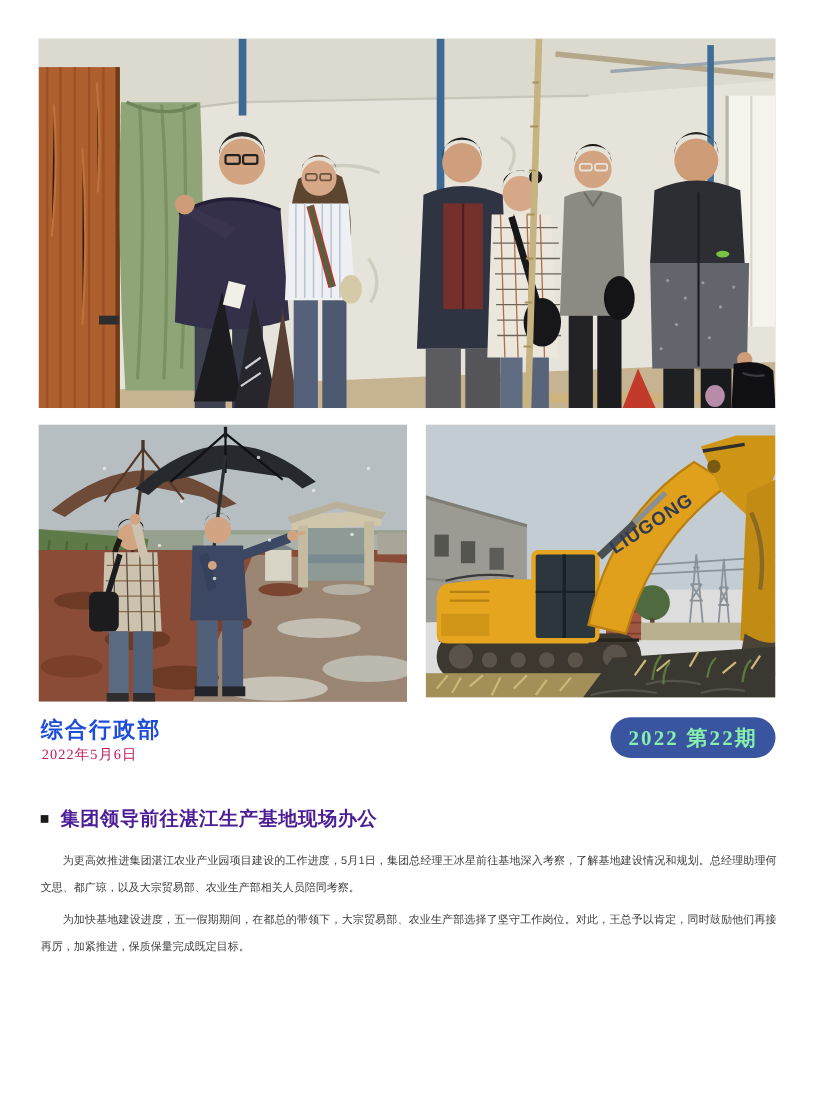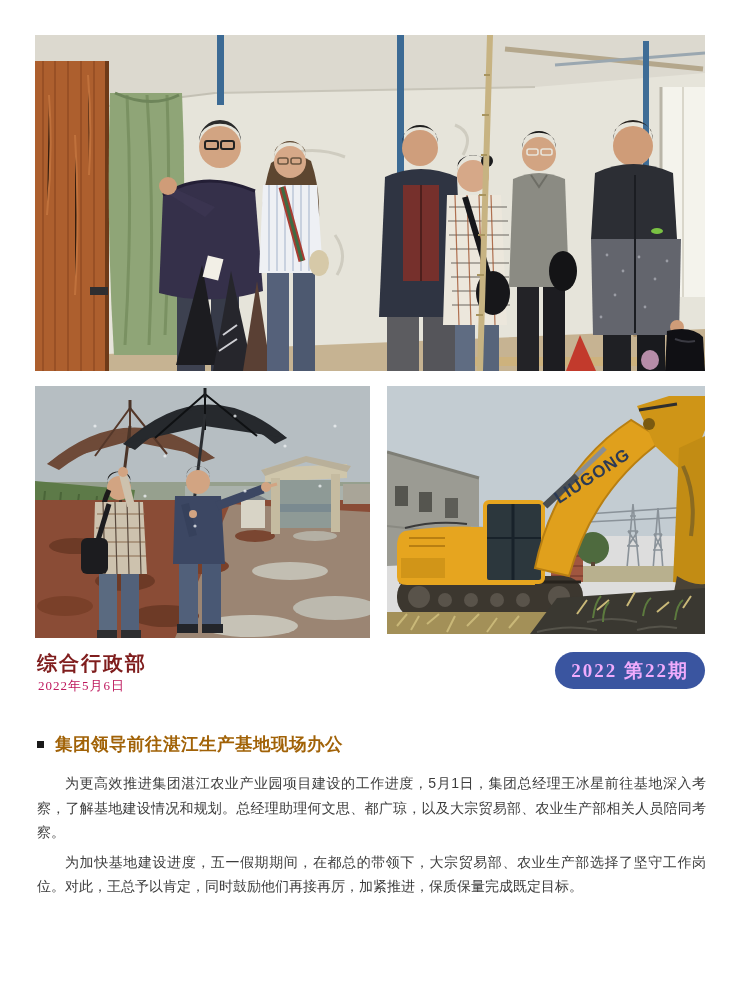--- a/index.html
+++ b/index.html
@@ -15,53 +15,53 @@
   }
   .photo { position: absolute; overflow: hidden; background: #ddd; }
   .photo svg { display: block; width: 100%; height: 100%; }
   .photo-top   { left: 35px; top: 35px;  width: 670px; height: 336px; }
   .photo-left  { left: 35px; top: 386px; width: 335px; height: 252px; }
   .photo-right { left: 387px; top: 386px; width: 318px; height: 248px; }
 
   .dept {
     position: absolute; left: 37px; top: 650px;
     font-family: "Liberation Serif", serif;
-    font-size: 20px; font-weight: bold; color: #7f1d1d;
+    font-size: 20px; font-weight: bold; color: #1d4ed8;
     letter-spacing: 2px;
   }
   .date {
     position: absolute; left: 38px; top: 677px;
     font-family: "Liberation Serif", serif;
     font-size: 13px; color: #be185d; letter-spacing: 1px;
   }
   .badge {
     position: absolute; right: 35px; top: 652px;
     height: 37px; min-width: 135px;
-    background: #3a55a0; color: #f0abfc;
+    background: #3a55a0; color: #86efac;
     border-radius: 19px;
     display: flex; align-items: center; justify-content: center;
     font-family: "Liberation Serif", serif;
     font-size: 19px; font-weight: bold; letter-spacing: 2px;
     padding: 0 16px;
   }
   .article {
     position: absolute; left: 37px; top: 732px; width: 669px;
   }
   .article-title {
     display: flex; align-items: center;
-    font-size: 17.5px; font-weight: bold; color: #a16207;
+    font-size: 17.5px; font-weight: bold; color: #4c1d95;
     letter-spacing: 0.5px;
     margin-bottom: 15px;
   }
   .title-bullet {
     width: 7px; height: 7px; background: #1a1a1a;
     display: inline-block; margin-right: 11px; flex: 0 0 auto;
   }
   .article-body p {
-    font-size: 14px; color: #3c3c3c;
+    font-size: 10px; color: #3c3c3c;
     line-height: 24.5px;
     text-align: justify;
     text-indent: 2em;
     margin-bottom: 5px;
   }
 </style>
 </head>
 <body>
 
 <div class="page">

